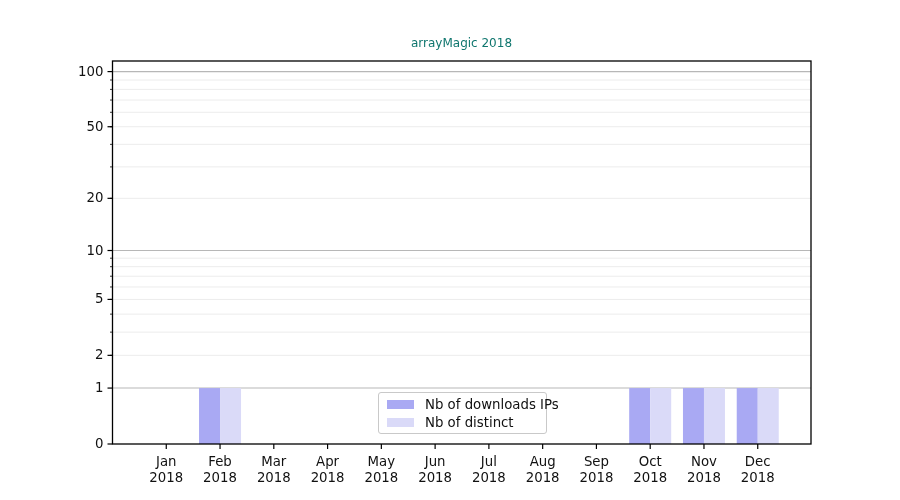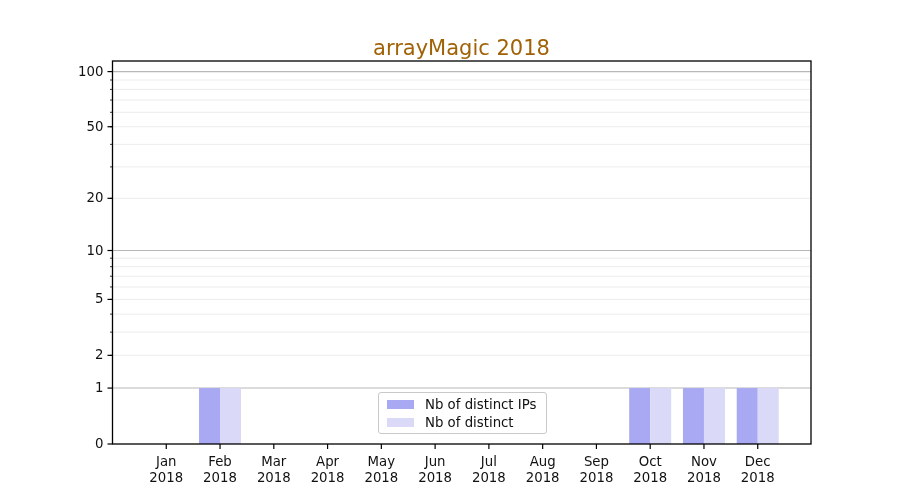--- a/index.html
+++ b/index.html
@@ -11,22 +11,22 @@
     position: relative;
     width: 900px; height: 500px;
     background: #ffffff;
     overflow: hidden;
   }
   .chart-svg { position: absolute; left: 0; top: 0; }
   .chart-title {
     position: absolute;
     left: 112px; top: 36px; width: 699px;
     text-align: center;
-    font-size: 21px;
-    color: #a16207;
+    font-size: 12px;
+    color: #0f766e;
   }
   .legend {
     position: absolute;
     left: 378px; top: 392px;
     width: 169px; height: 42px;
     box-sizing: border-box;
     background: #ffffff;
     border: 1px solid #c9c9c9;
     border-radius: 3px;
     display: flex;
@@ -141,21 +141,21 @@
         <line x1="757.74" x2="757.74" y1="444" y2="449" stroke="#000000" stroke-width="1.2"></line>
         <text x="757.74" text-anchor="middle" font-size="13.3px" fill="#111111"><tspan x="757.74" y="466">Dec</tspan><tspan x="757.74" y="482">2018</tspan></text>
       </g>
   </svg>
 
   <div class="chart-title">arrayMagic 2018</div>
 
   <div class="legend" style="border-color: rgb(201, 201, 201);">
     <div class="legend-row">
       <span class="legend-swatch" style="background: rgb(169, 169, 243);"></span>
-      <span class="legend-label">Nb of distinct IPs</span>
+      <span class="legend-label">Nb of downloads IPs</span>
     </div>
     <div class="legend-row">
       <span class="legend-swatch" style="background: rgb(218, 218, 248);"></span>
       <span class="legend-label">Nb of distinct</span>
     </div>
   </div>
 
 </div>
 
 </body></html>

